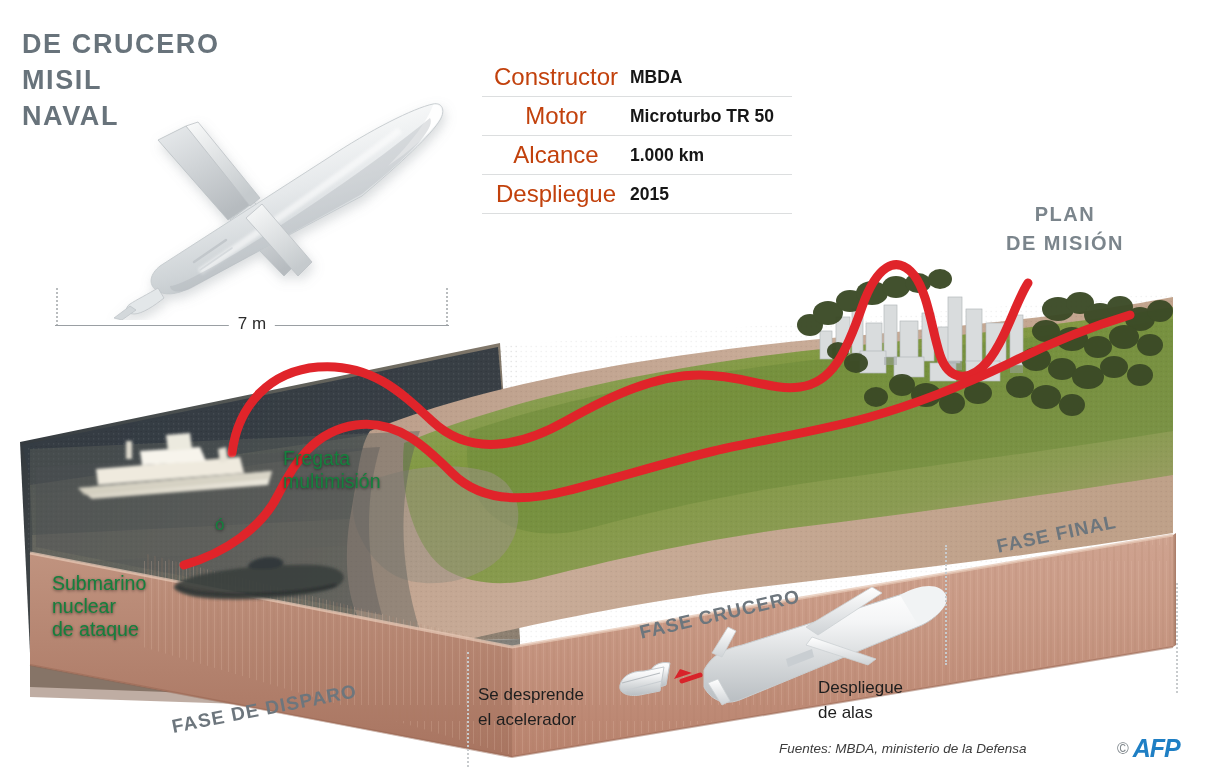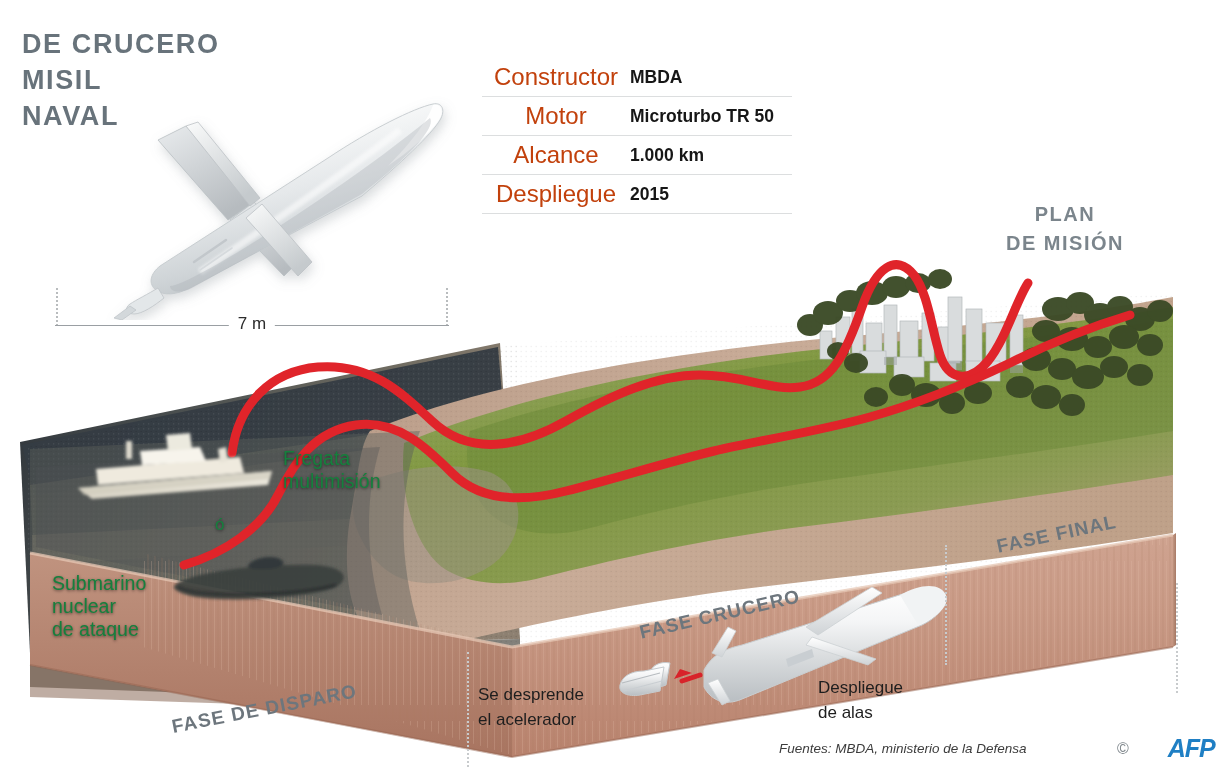--- a/index.html
+++ b/index.html
@@ -78,21 +78,21 @@
 
   
   .source {
     position:absolute; left:779px; top:741px;
     font-size:13.5px; font-style:italic; color:#3c3c3c;
   }
   .afp { position:absolute; left:1117px; top:736px; display:flex; align-items:center; gap:4px; }
   .afp-c { font-size:16px; color:#7d858a; }
   .afp-mark {
     font-size:25px; font-weight:bold; font-style:italic;
-    color:#1f7fc4; letter-spacing:-1px; line-height:1;margin-left:35px;
+    color:#1f7fc4; letter-spacing:-1px; line-height:1;
   }
 </style>
 </head>
 <body>
 
 <div id="stage">
 
   <svg class="scene" viewBox="0 0 1224 548">
     <defs>
       <linearGradient id="gOceanTop" x1="0" y1="0" x2="1" y2="0.25">

